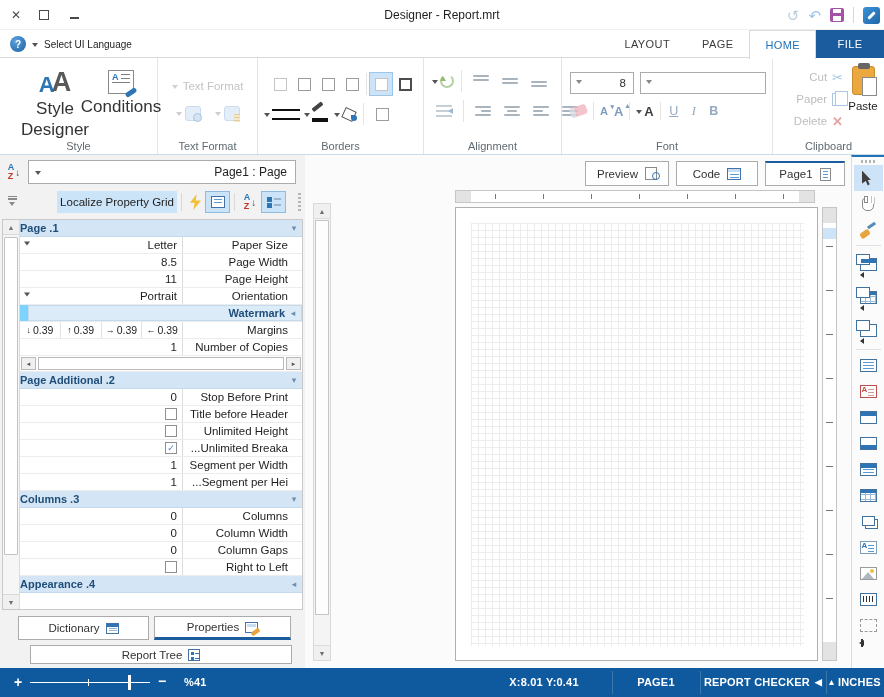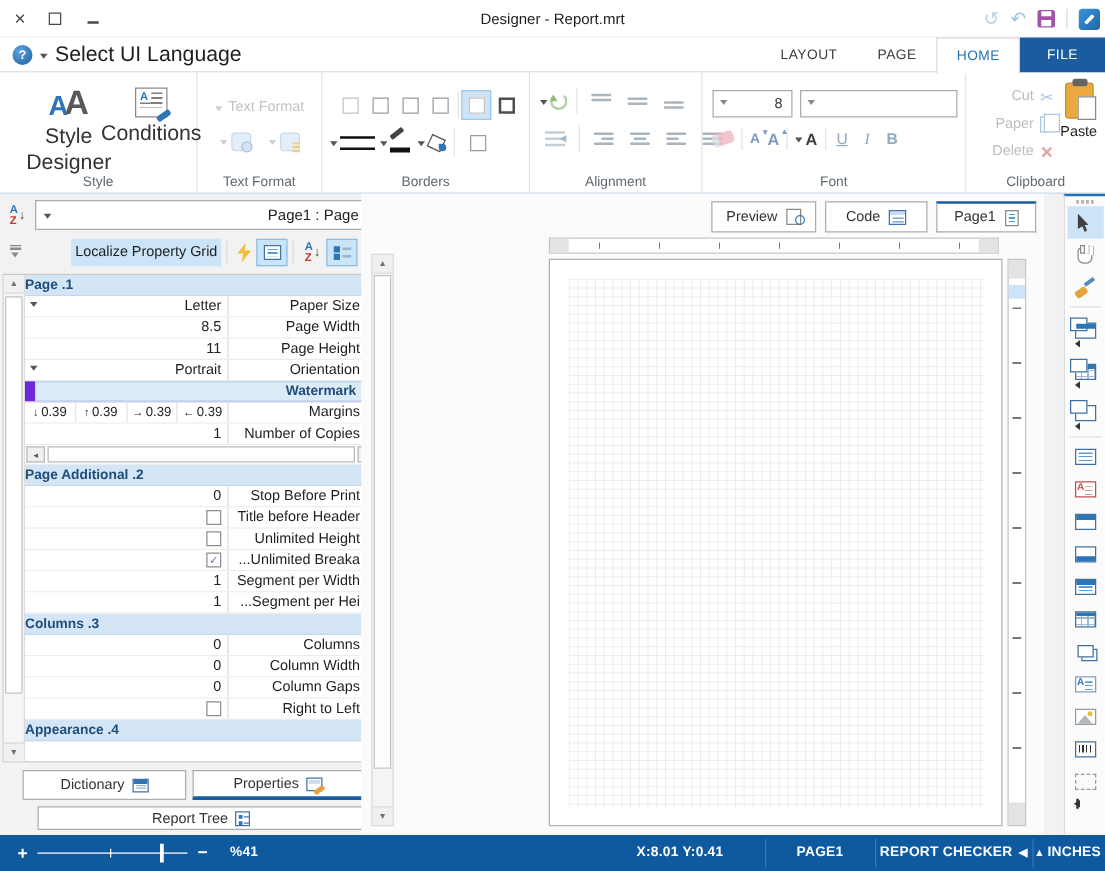--- a/index.html
+++ b/index.html
@@ -21,21 +21,21 @@
 .ico-save::after{content:"";position:absolute;left:3px;bottom:1px;width:8px;height:5px;background:#fff}
 .tb-sep{width:1px;height:16px;background:#d8d8d8}
 .ico-logo{width:17px;height:17px;border-radius:3px;background:linear-gradient(135deg,#3b93d8,#1f66a8);position:relative}
 .ico-logo::after{content:"";position:absolute;left:4px;top:7px;width:9px;height:3px;background:#fff;border-radius:1px;transform:rotate(-45deg)}
 
 
 .menubar{position:absolute;left:0;top:30px;width:884px;height:28px;background:#fff;border-bottom:1px solid #d9d9d9}
 .help-cluster{position:absolute;left:10px;top:0;height:28px;display:flex;align-items:center;gap:6px}
 .ico-help{width:16px;height:16px;border-radius:50%;background:radial-gradient(circle at 35% 30%,#5aa2de,#1f5f9e);color:#fff;font-size:10px;font-weight:bold;display:flex;align-items:center;justify-content:center}
 .tri-d{width:0;height:0;border:3.5px solid transparent;border-top:4.5px solid #555;margin-top:4px}
-.lang-label{font-size:17px;color:#1e1e1e}
+.lang-label{font-size:10px;color:#1e1e1e}
 .rtabs{position:absolute;right:0;top:0;height:28px;display:flex;align-items:stretch}
 .rtab{display:flex;align-items:center;justify-content:center;font-size:11px;letter-spacing:.4px;color:#3b3b3b;padding:0 16px;cursor:default}
 .rtab-home{background:#fff;border:1px solid #d9d9d9;border-bottom:none;color:#2272b9;height:29px;position:relative;z-index:3;padding:0 15px}
 .rtab-file{background:#1a5c9e;color:#fff;width:68px;justify-content:center;padding:0}
 
 
 .ribbon{position:absolute;left:0;top:58px;width:884px;height:97px;background:#fff;border-bottom:1px solid #ccd9e6}
 .rgroup{position:absolute;top:0;height:96px;border-right:1px solid #e4e4e4}
 .rgroup-label{position:absolute;left:0;right:0;bottom:2px;text-align:center;font-size:11px;color:#5f6a72}
 .g-style{left:0;width:158px}
@@ -161,21 +161,21 @@
 .sbtn.dn{bottom:0;border-top:1px solid #d9d9d9}
 .pg-thumb{position:absolute;left:1px;right:1px;top:17px;height:318px;background:#fff;border:1px solid #c2c2c2;border-radius:1px}
 .pg-rows{flex:1;overflow:hidden}
 .prow{height:17px;display:flex;align-items:center;border-bottom:1px solid #ececec;background:#fff;font-size:11.5px;position:relative}
 .pval{width:163px;height:100%;border-right:1px solid #dcdcdc;display:flex;align-items:center;justify-content:flex-end;padding-right:5px;position:relative;color:#1e1e1e}
 .pname{flex:1;text-align:right;padding-right:14px;color:#1e1e1e;white-space:nowrap;overflow:hidden}
 .vdd{position:absolute;left:4px;top:50%;transform:translateY(-50%);width:0;height:0;border:3.5px solid transparent;border-top:4.5px solid #555}
 .prow.cat{background:#d4e5f5;justify-content:space-between;border-bottom:1px solid #c3d8ec}
 .cat-label{font-size:11px;font-weight:bold;color:#1f4e79;padding-right:2px}
 .cat-arrow{width:14px;text-align:center;font-size:9px;color:#6f8fae;padding-right:2px}
-.prow.subcat{background:#6d28d9}
+.prow.subcat{background:#7dd3fc}
 .subcat-inner{position:absolute;left:8px;right:0;top:0;bottom:0;background:#dcebf8;border:1px solid #c2d9ee;display:flex;align-items:center;justify-content:flex-end}
 .cb{width:12px;height:12px;border:1px solid #8f8f8f;background:#fff;display:flex;align-items:center;justify-content:center;font-size:9px;color:#4b7ec4;line-height:1}
 .mcells{display:flex;width:100%;height:100%}
 .mcell{flex:1;display:flex;align-items:center;justify-content:center;gap:2px;border-right:1px solid #e2e2e2;font-size:10.5px}
 .mcell:last-child{border-right:none}
 .mar{font-size:9px;font-weight:bold;color:#222}
 .prow.hscroll{height:16px;background:#fff;padding:1px;gap:2px}
 .hbtn{width:15px;height:13px;background:#f0f0f0;border:1px solid #b9b9b9;display:flex;align-items:center;justify-content:center;font-size:7px;color:#555}
 .htrack{flex:1;height:13px;border:1px solid #b9b9b9;background:#fff}
 
@@ -187,21 +187,21 @@
 .ico-dict::after{content:"";position:absolute;left:2px;bottom:2px;width:8px;height:1px;background:#9ab4cd;box-shadow:0 -2px 0 #9ab4cd}
 .ico-props{width:13px;height:11px;border:1px solid #4472a8;background:#fff;position:relative}
 .ico-props::before{content:"";position:absolute;left:1px;top:1px;right:1px;height:3px;background:#c9ddf0}
 .ico-props::after{content:"";position:absolute;right:-3px;bottom:-2px;width:9px;height:4px;background:#e8a33d;border-radius:1px;transform:rotate(-35deg)}
 .rtree-btn{position:absolute;left:30px;top:490px;width:262px;height:19px;background:#fff;border:1px solid #ababab;display:flex;align-items:center;justify-content:center;gap:6px;font-size:11.5px;color:#333}
 .ico-tree{width:12px;height:12px;border:1px solid #4472a8;background:#fff;position:relative}
 .ico-tree::before{content:"";position:absolute;left:2px;top:2px;width:3px;height:3px;background:#2e75b6;box-shadow:0 5px 0 #2e75b6}
 .ico-tree::after{content:"";position:absolute;left:6px;top:3px;width:4px;height:1px;background:#4472a8;box-shadow:0 5px 0 #4472a8}
 
 
-.canvas{position:absolute;left:289px;top:155px;width:546px;height:513px;background:#fbfbfb}
+.canvas{position:absolute;left:305px;top:155px;width:546px;height:513px;background:#fbfbfb}
 .ctab{position:absolute;top:6px;height:25px;background:#fff;border:1px solid #ababab;display:flex;align-items:center;justify-content:center;gap:7px;font-size:11.5px;color:#333}
 .ctab-preview{left:280px;width:84px}
 .ctab-code{left:371px;width:82px}
 .ctab-page{left:460px;width:80px;border-top:2px solid #1a5c9e}
 .ico-mag{width:12px;height:13px;border:1px solid #8a8a8a;background:#fff;position:relative}
 .ico-mag::before{content:"";position:absolute;right:-4px;bottom:-1px;width:6px;height:6px;border:1.5px solid #2e75b6;border-radius:50%}
 .ico-code{width:14px;height:12px;border:1px solid #4472a8;background:linear-gradient(#c9ddf0 0 3px,#fff 3px);position:relative}
 .ico-code::after{content:"";position:absolute;left:2px;top:5px;width:9px;height:1px;background:#5b9bd5;box-shadow:0 3px 0 #5b9bd5}
 .ico-page{width:11px;height:13px;border:1px solid #8a8a8a;background:#fff;position:relative}
 .ico-page::before{content:"";position:absolute;left:2px;right:2px;top:2px;bottom:2px;background:repeating-linear-gradient(180deg,#5b9bd5 0 1px,transparent 1px 3px)}

